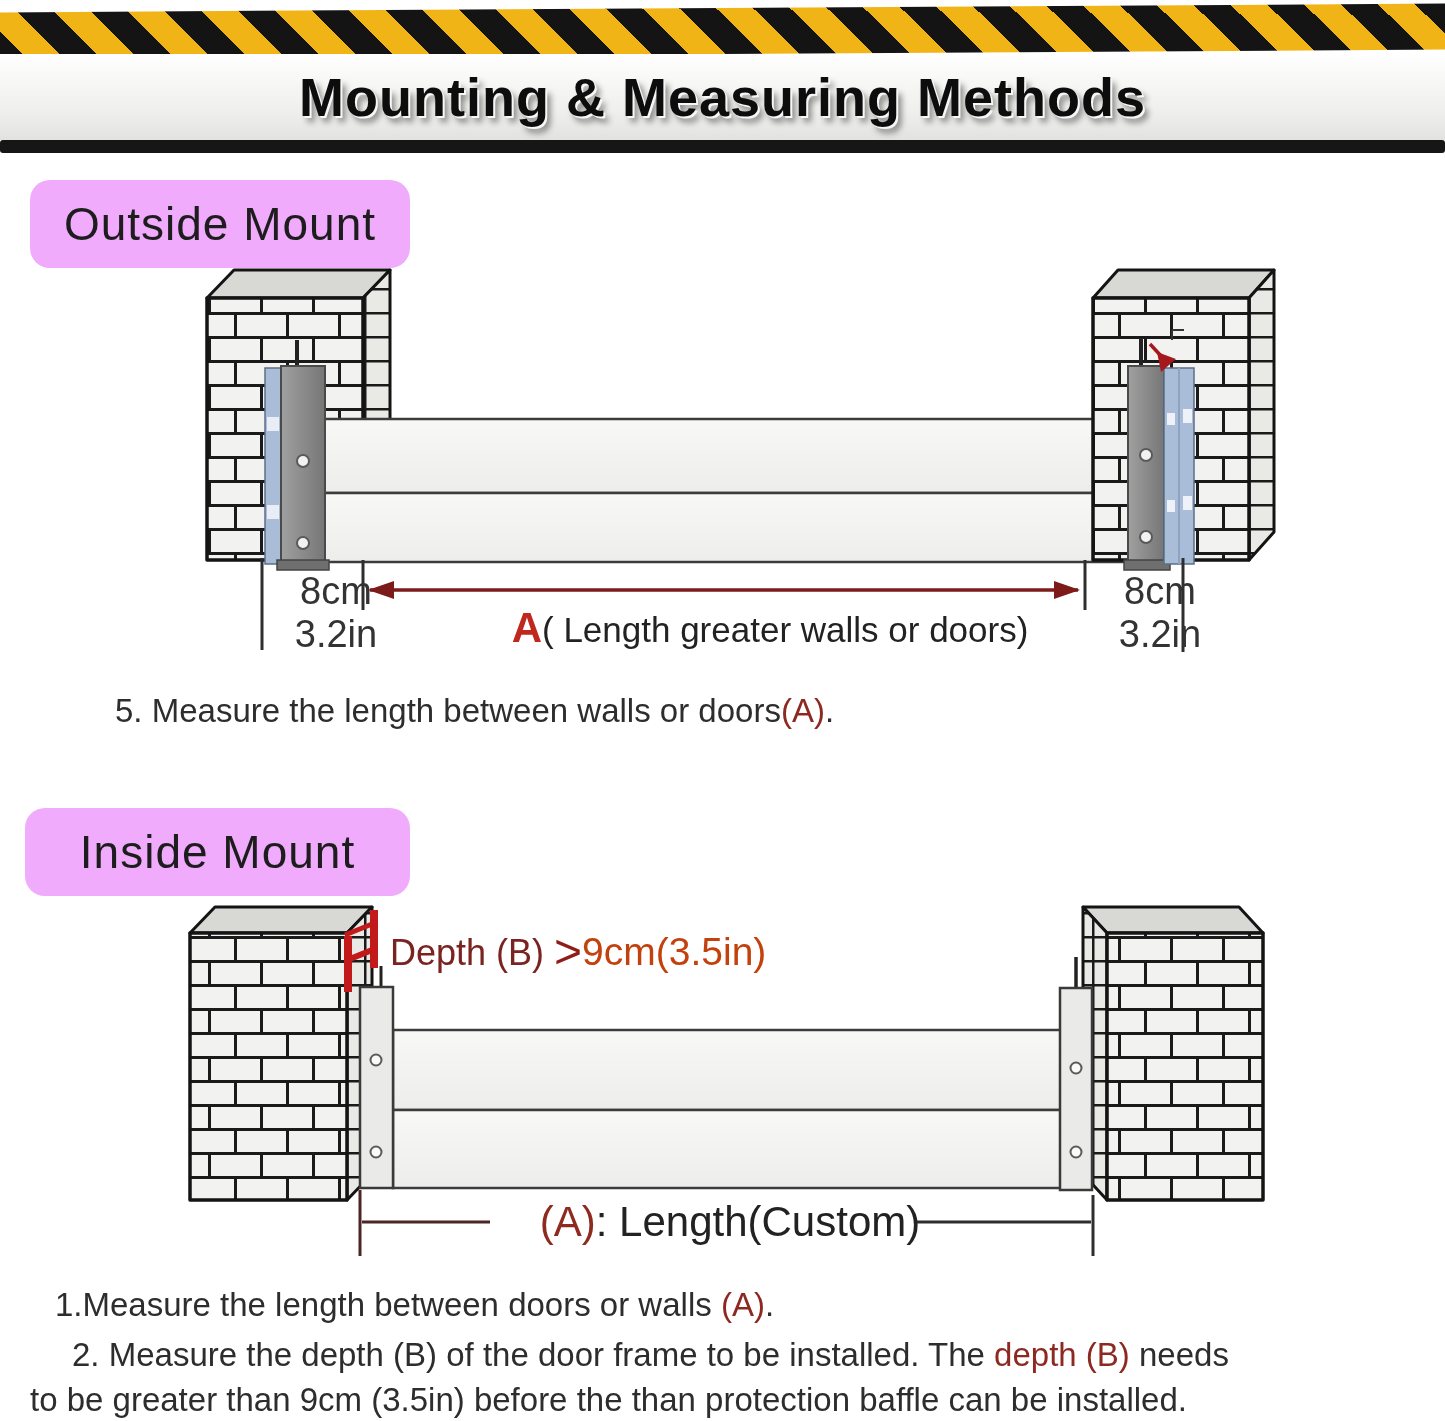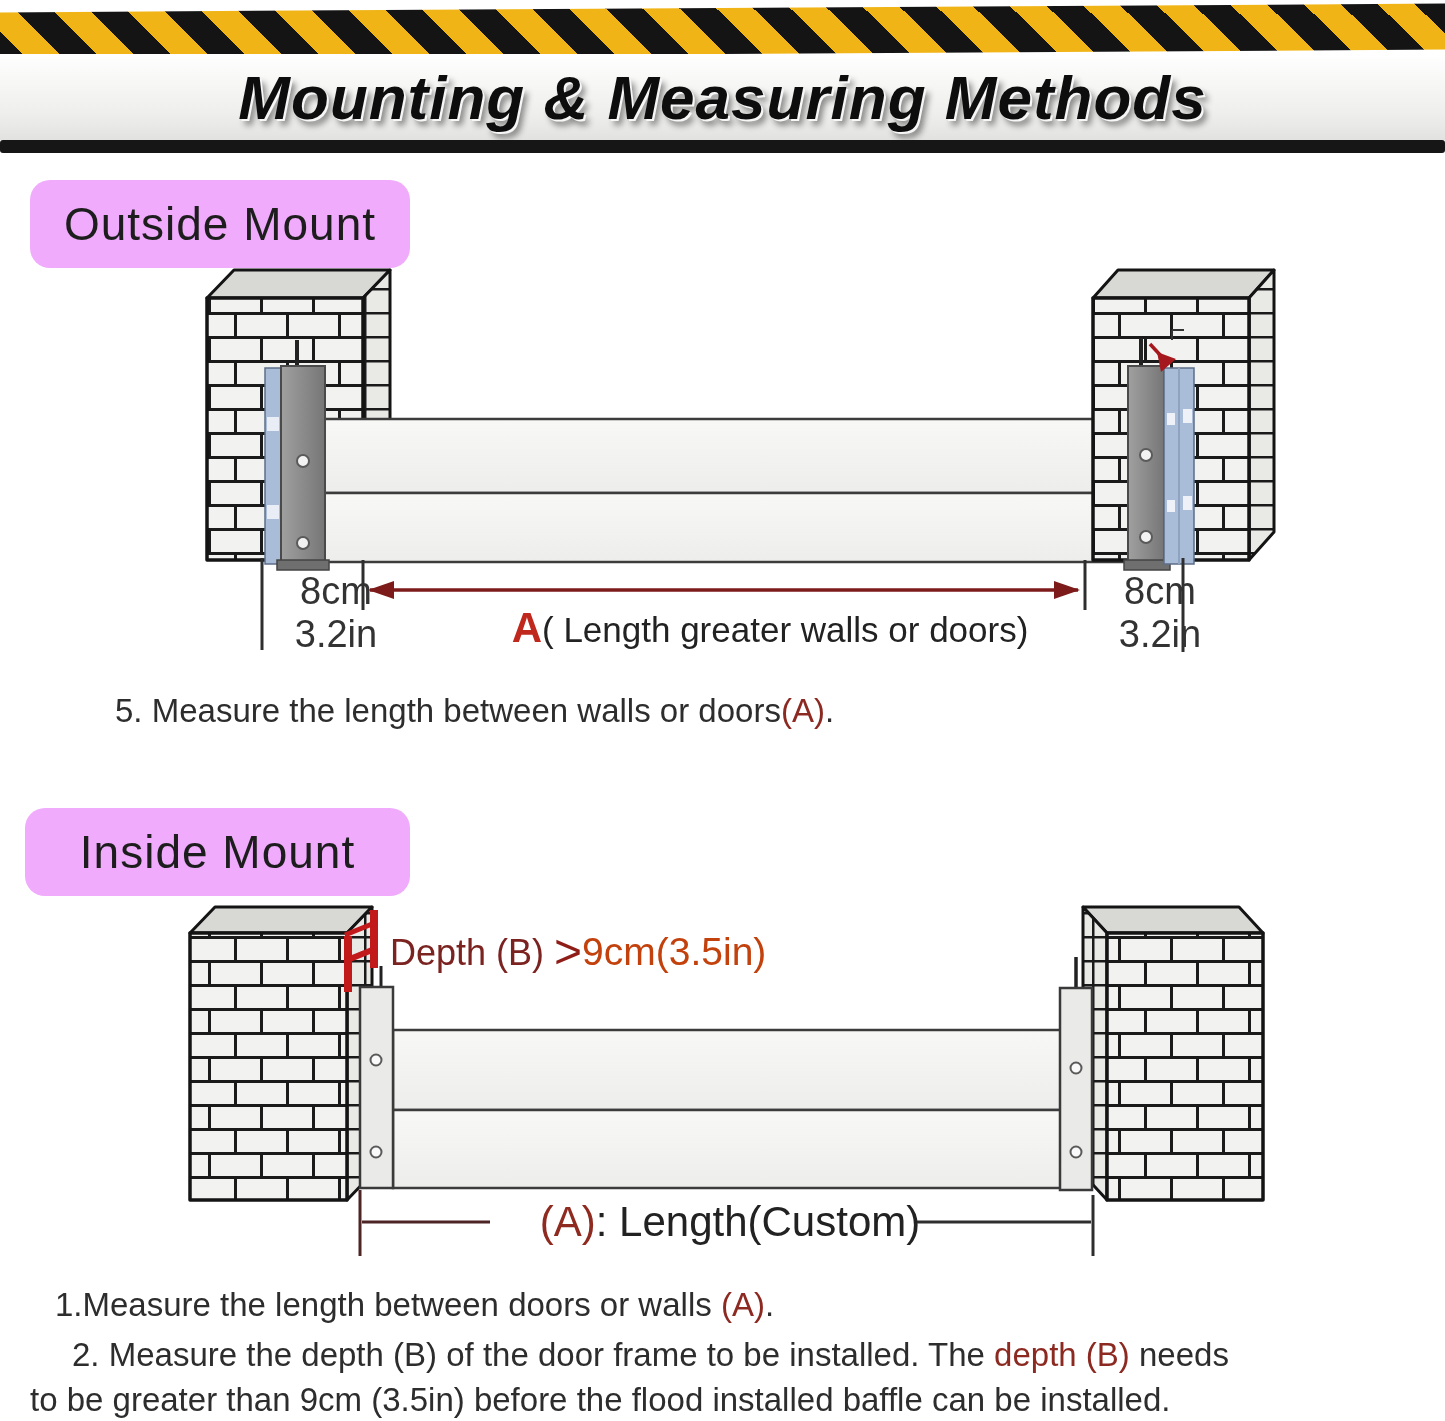--- a/index.html
+++ b/index.html
@@ -12,23 +12,22 @@
     position:absolute;left:-10px;top:8px;width:1465px;height:46px;
     background:repeating-linear-gradient(45deg,#141414 0 26px,#F0B417 26px 52px);
     transform:rotate(-0.35deg);
   }
   .title-band{
     position:absolute;left:0;top:54px;width:1445px;height:86px;
     background:linear-gradient(#ffffff,#eeeeec 70%,#e2e2e0);
     display:flex;align-items:center;justify-content:center;
   }
   .title-band h1{
-    margin:13px;font-size:62px;font-weight:700;letter-spacing:1px;color:#0d0d0d;
+    margin:13px;font-size:54px;font-weight:700;letter-spacing:1px;color:#0d0d0d;
     text-shadow:2px 2px 0 #f7f7f7, 5px 6px 6px rgba(0,0,0,.45);
-    font-style:italic;
   }
   .black-bar{position:absolute;left:0;top:140px;width:1445px;height:13px;background:#161616;border-radius:3px;}
   
   .badge{
     position:absolute;background:#f0abfc;border-radius:20px;
     display:flex;align-items:center;justify-content:center;
     font-size:46px;color:#1d1d1d;letter-spacing:1px;
   }
   .badge.outside{left:30px;top:180px;width:380px;height:88px;}
   .badge.inside{left:25px;top:808px;width:385px;height:88px;}
@@ -229,16 +228,16 @@
   </div>
   <div class="len-label">
     <span class="red-a2">(A)</span><span>: Length(Custom)</span>
   </div>
 
   <div class="steps" style="left:55px;top:1286px">
     <span>1.Measure the length between doors or walls </span><span class="red-t">(A)</span><span>.</span>
   </div>
   <div class="steps2-p">
     <span class="ind"></span><span>2. Measure the depth (B) of the door frame to be installed. The </span><span class="red-t">depth (B)</span><span> needs</span><br>
-    <span>to be greater than 9cm (3.5in) before the flood installed baffle can be installed.</span>
+    <span>to be greater than 9cm (3.5in) before the than protection baffle can be installed.</span>
   </div>
 
 </div>
 
 </body></html>

